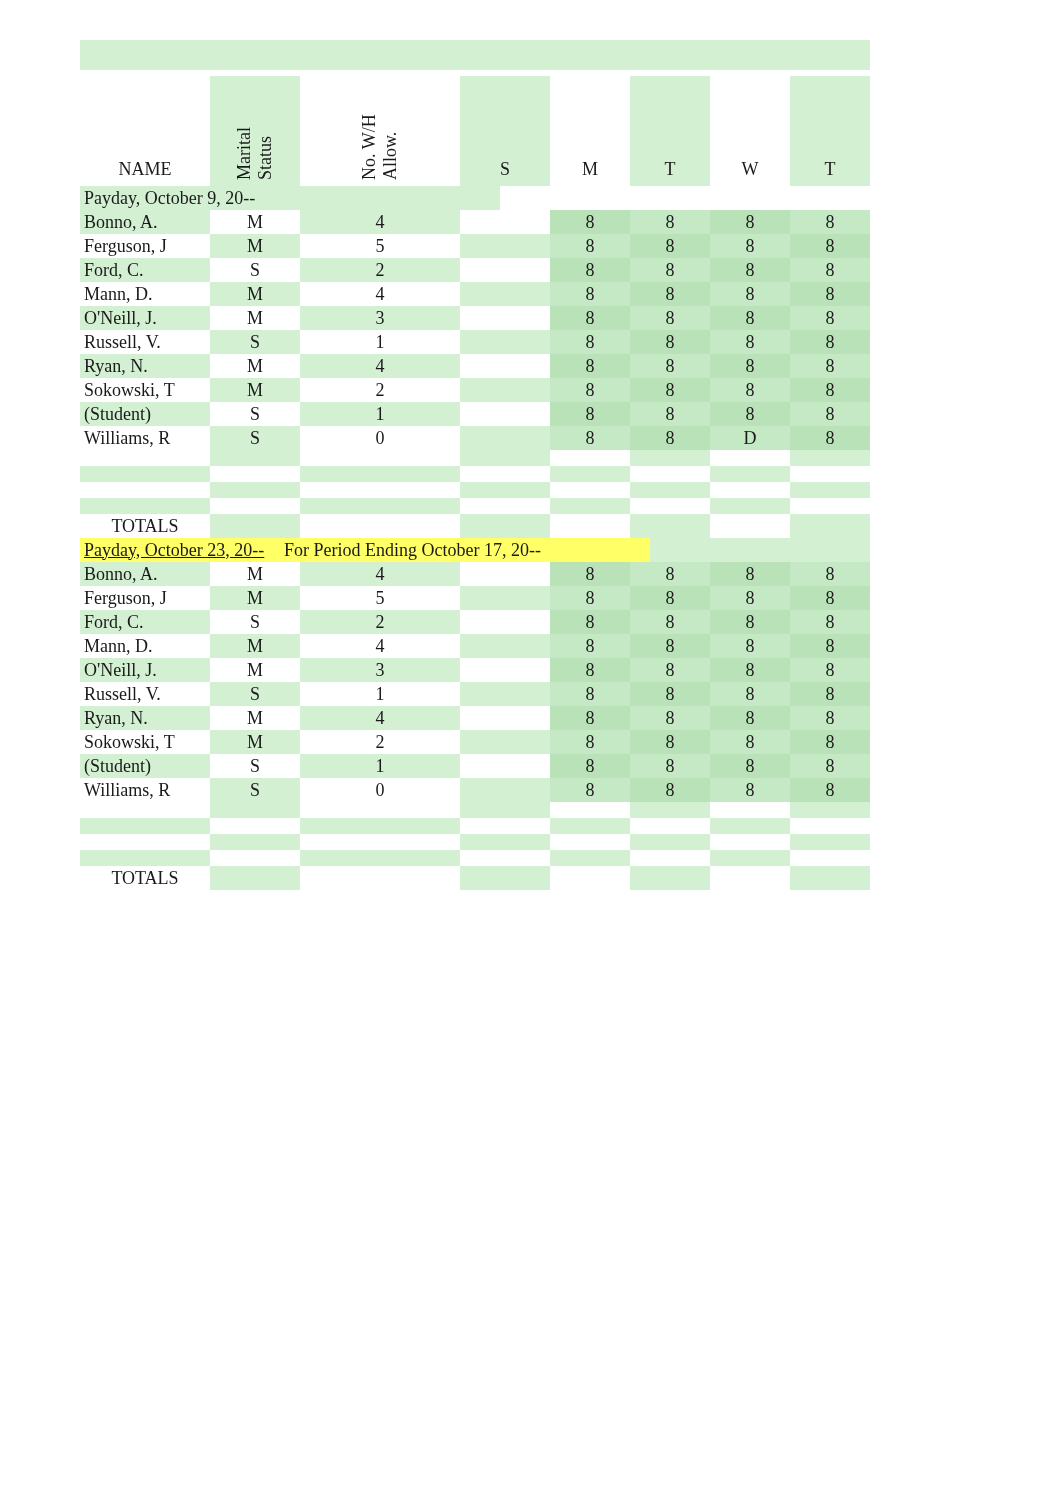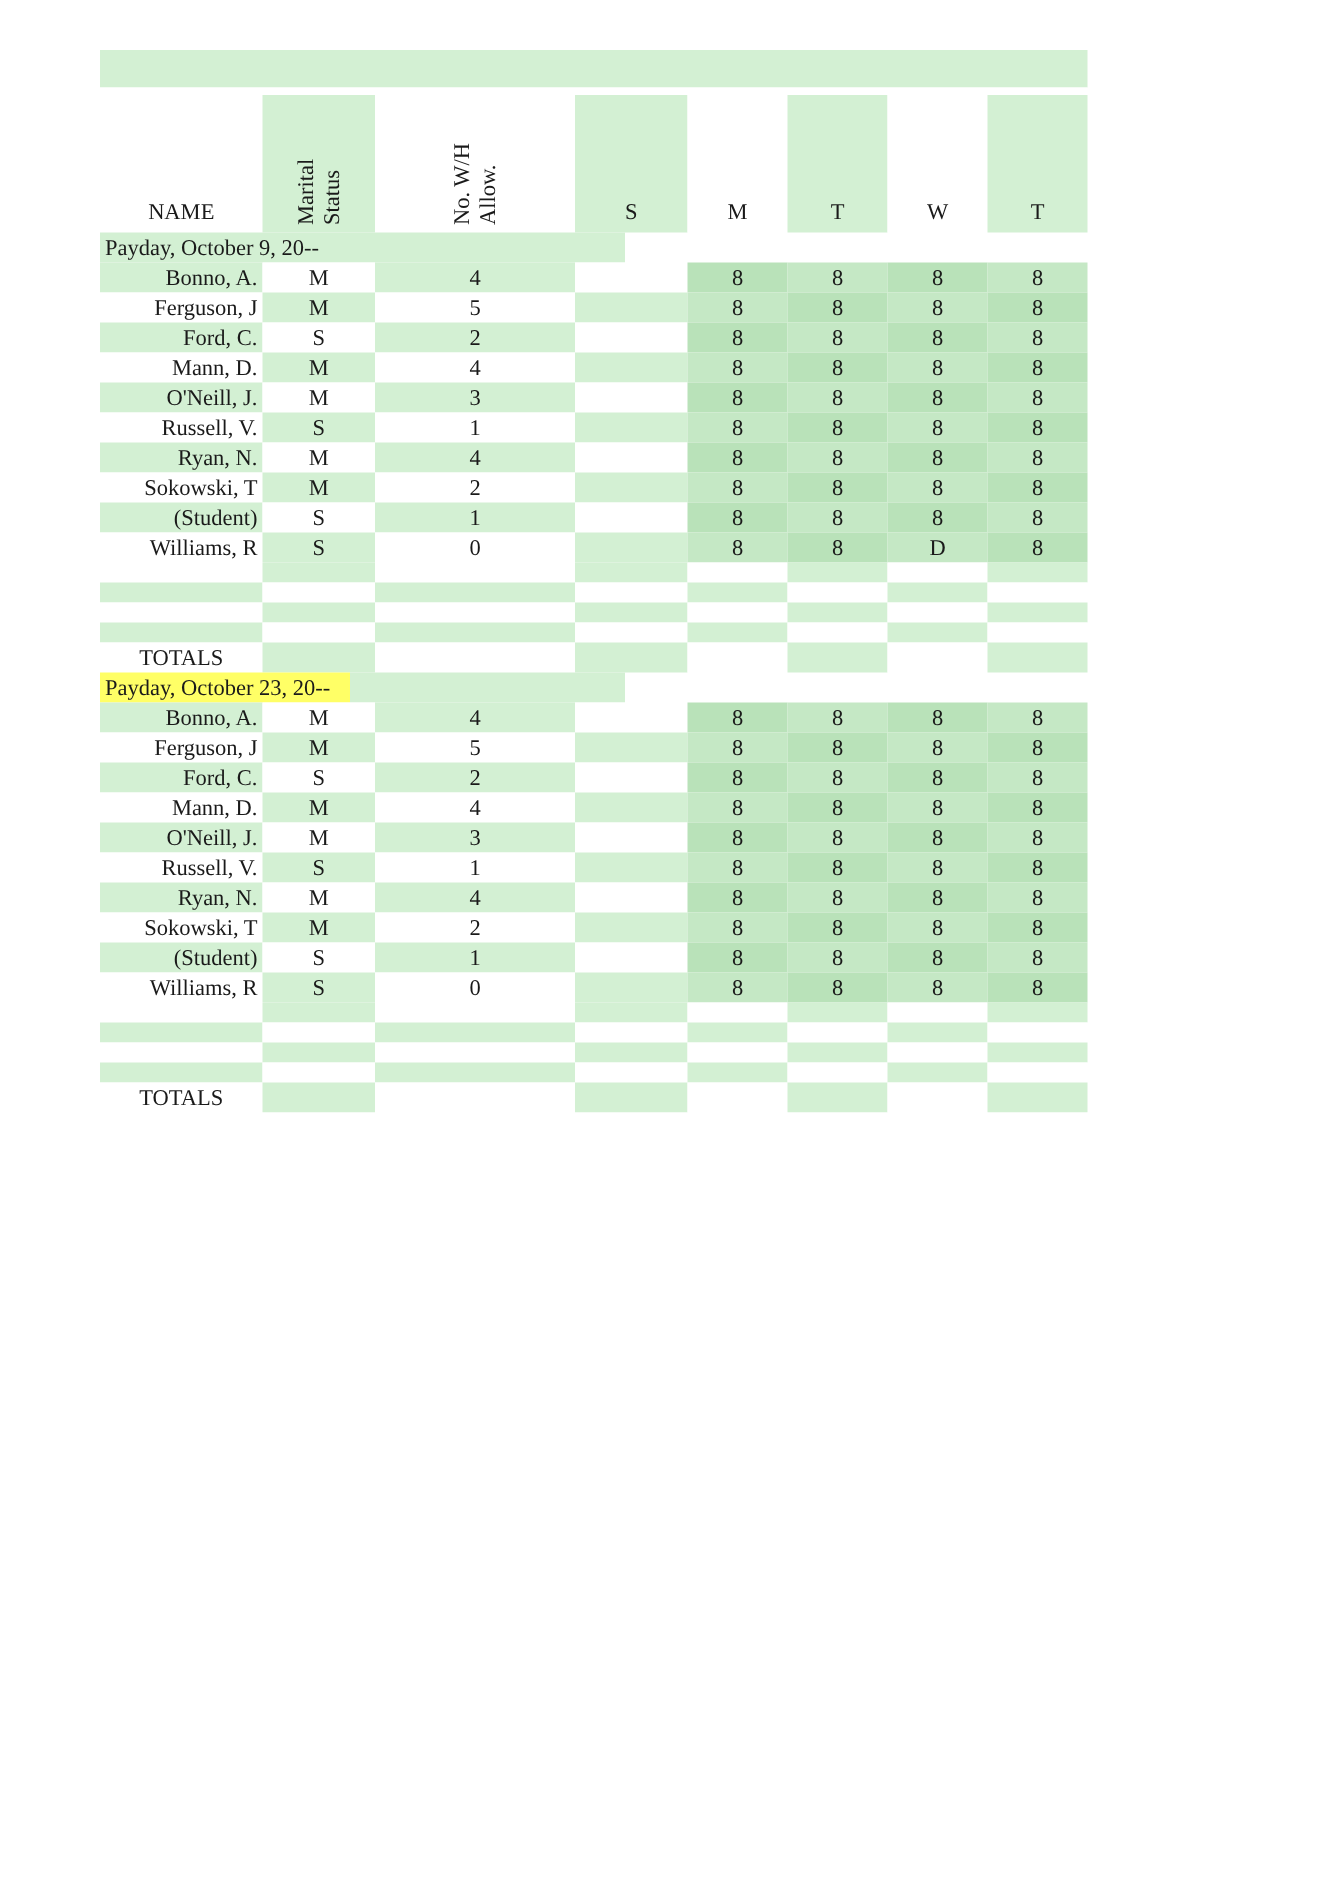--- a/index.html
+++ b/index.html
@@ -22,21 +22,21 @@
     align-items: stretch;
     height: 24px;
   }
   .cell {
     flex: 0 0 auto;
     display: flex;
     align-items: center;
     padding: 0 4px;
   }
   
-  .c-name   { width: 130px; justify-content: flex-end; padding-left: 4px;}
+  .c-name   { width: 130px; justify-content: flex-start; padding-left: 4px;}
   .c-ms     { width: 90px;  justify-content: center; }
   .c-wh     { width: 160px; justify-content: center; }
   .c-s      { width: 90px;  justify-content: center; }
   .c-m      { width: 80px;  justify-content: center; }
   .c-t1     { width: 80px;  justify-content: center; }
   .c-w      { width: 80px;  justify-content: center; }
   .c-t2     { width: 80px;  justify-content: center; }
 
   
   .hdr { height: 110px; }
@@ -430,22 +430,25 @@
           <div class="cell c-m wht"></div>
           <div class="cell c-t1 lg"></div>
           <div class="cell c-w wht"></div>
           <div class="cell c-t2 lg"></div>
     </div>
   </div>
 
   <div>
 
     <div class="row">
-      <div class="cell period-payday yl" style="width:200px; justify-content:flex-start; padding-left:4px;">
+      <div class="cell period-payday yl" style="width:200px; justify-content:flex-start; padding-left:4px;text-decoration:underline;">
         <span>Payday, October 23, 20--</span>
+      </div>
+      <div class="cell period-ending yl" style="width:370px; justify-content:flex-start;">
+        <span>For Period Ending October 17, 20--</span>
       </div>
       <div class="cell lg" style="width:220px;"></div>
     </div>
     <div class="rows-host">
   <div class="row">
     <div class="cell c-name lg">
               <span>Bonno, A.</span>
             </div>
     <div class="cell c-ms wht">
               <span>M</span>

